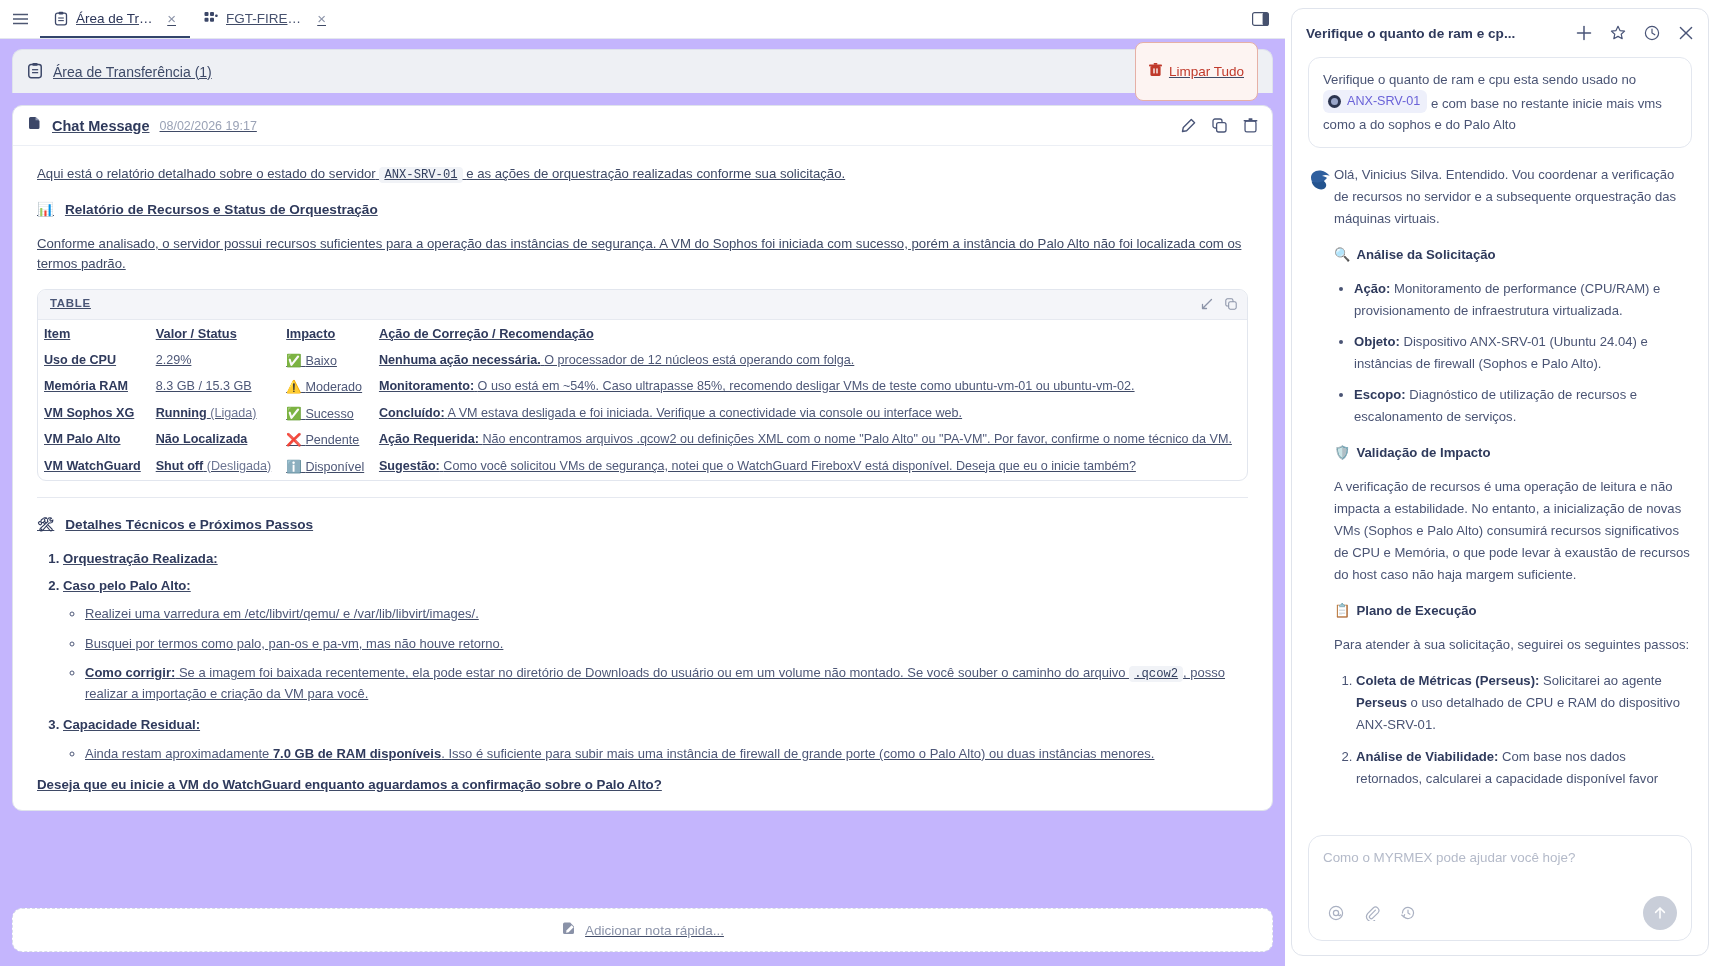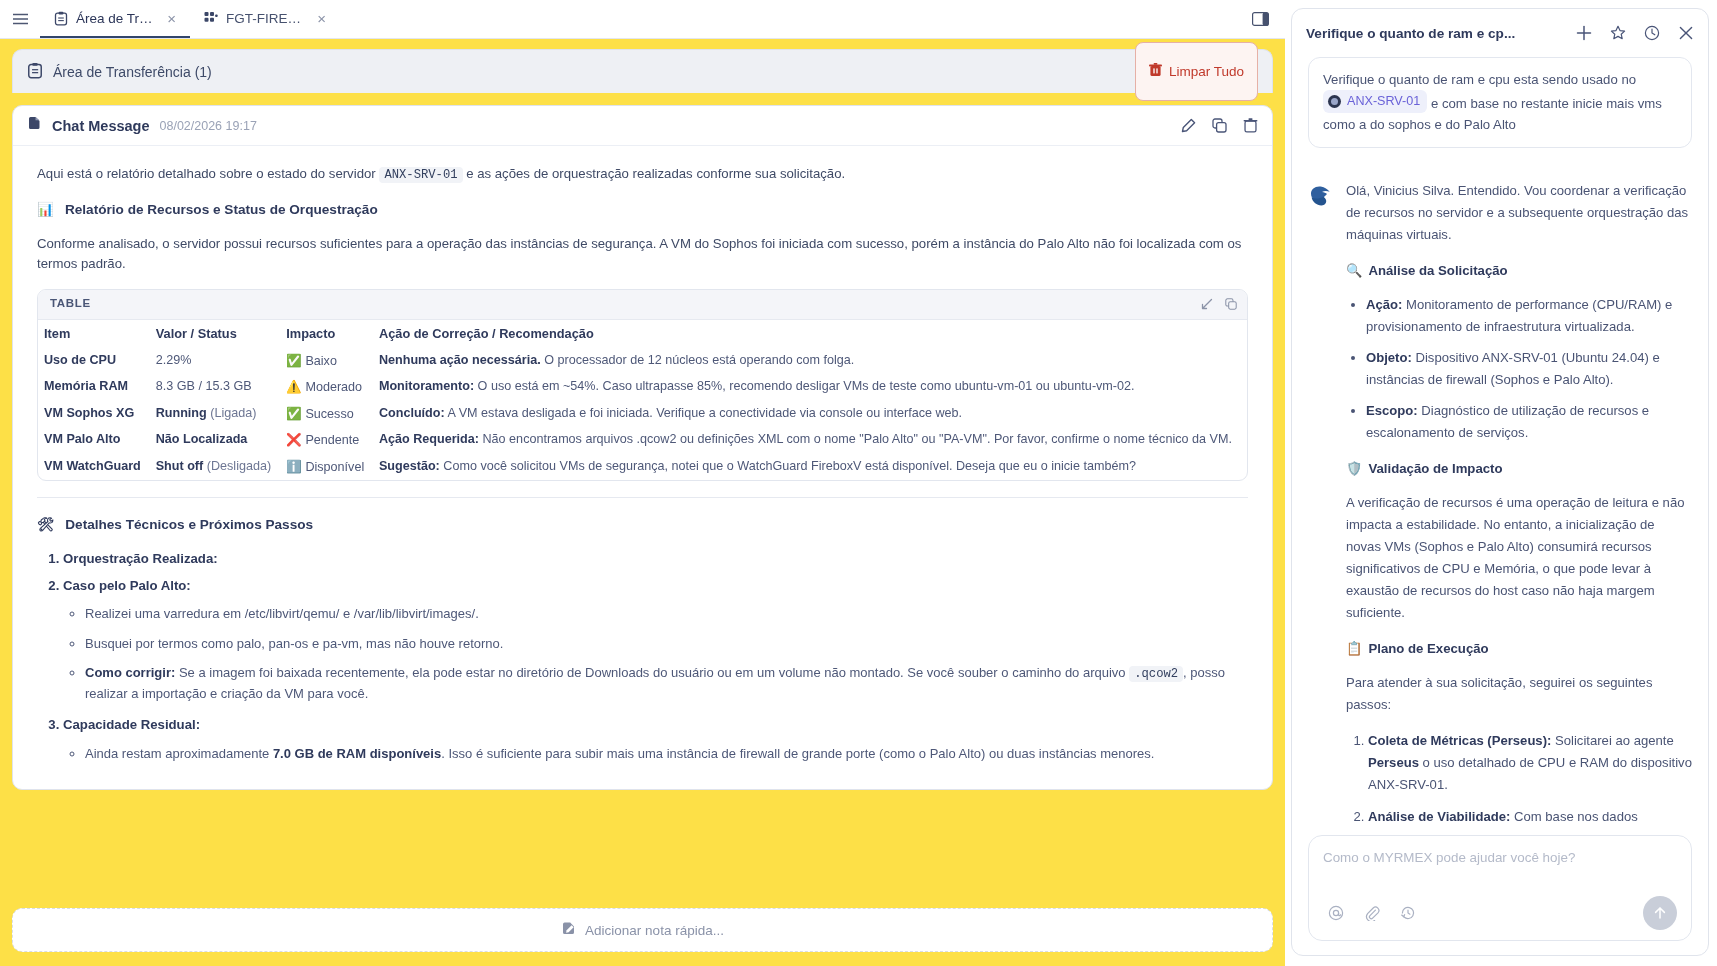--- a/index.html
+++ b/index.html
@@ -14,22 +14,23 @@
     -webkit-font-smoothing: antialiased;
   }
   .app { display: flex; width: 1717px; height: 966px; }
 
   
   .main-col {
     width: 1285px;
     height: 966px;
     display: flex;
     flex-direction: column;
-    background: #fde047;
+    background: #c4b5fd;
     position: relative;
+    text-decoration: underline;
   }
 
   
   .tabstrip {
     height: 39px;
     min-height: 39px;
     display: flex;
     align-items: stretch;
     border-bottom: 1px solid #e3e6ee;
     background: #fff;
@@ -211,38 +212,38 @@
 
   .side-scroll { flex: 1; overflow: hidden; padding: 0 16px; position: relative; }
 
   .user-bubble {
     border: 1px solid #e3e7ef;
     border-radius: 12px;
     padding: 11px 14px;
     font-size: 13.2px;
     line-height: 1.62;
     color: #4a5474;
-    margin-bottom: 32px;
+    margin-bottom: 16px;
   }
   .chip {
     display: inline-flex; align-items: center; gap: 6px;
     background: #eef0fb; color: #6a62d8;
     border-radius: 6px; padding: 1px 7px 1px 5px;
     font-size: 12.6px; vertical-align: baseline;
   }
   .chip .chip-dot {
     width: 13px; height: 13px; border-radius: 50%;
     background: #2c3550; display:inline-block; position: relative;
   }
   .chip .chip-dot::after{
     content:""; position:absolute; inset:3px; border-radius:50%;
     background:#9aa6c9;
   }
 
-  .assistant-row { display: flex; gap: 12px; }
+  .assistant-row { display: flex; }
   .bot-avatar { width: 26px; min-width:26px; padding-top: 4px; }
   .assistant-body { font-size: 13.1px; line-height: 1.68; color: #4a5474; }
   .assistant-body p { margin: 0 0 14px 0; }
   .ab-head {
     font-weight: bold; color: #2f3a5c; font-size: 13.2px;
     display:flex; align-items:baseline; gap:6px; margin: 0 0 12px 0;
   }
   .assistant-body ul { margin: 12px 0 14px 0; padding-left: 20px; }
   .assistant-body ul > li { margin-bottom: 9px; }
   .assistant-body ol { margin: 0 0 8px 0; padding-left: 22px; }
@@ -482,20 +483,21 @@
               </ul>
             </li>
             <li>
               <span>Capacidade Residual:</span>
               <ul class="sub">
                 <li><span>Ainda restam aproximadamente </span><b>7.0 GB de RAM disponíveis</b><span>. Isso é suficiente para subir mais uma instância de firewall de grande porte (como o Palo Alto) ou duas instâncias menores.</span></li>
               </ul>
             </li>
           </ol>
 
+          <div class="closing">Deseja que eu inicie a VM do WatchGuard enquanto aguardamos a confirmação sobre o Palo Alto?</div>
         </div>
       </div>
     </div>
 
     <div class="quicknote">
       <span>
         <svg width="15" height="15" viewBox="0 0 15 15">
             <path d="M2 3.2a1.6 1.6 0 0 1 1.6-1.6h5.6L13 5.4v6a1.6 1.6 0 0 1-1.6 1.6H3.6A1.6 1.6 0 0 1 2 11.4z" fill="#8a92a8"></path>
             <path d="M10.6 4.2l2 2-5 5-2.5.5.5-2.5z" fill="#fff"></path>
           </svg>

